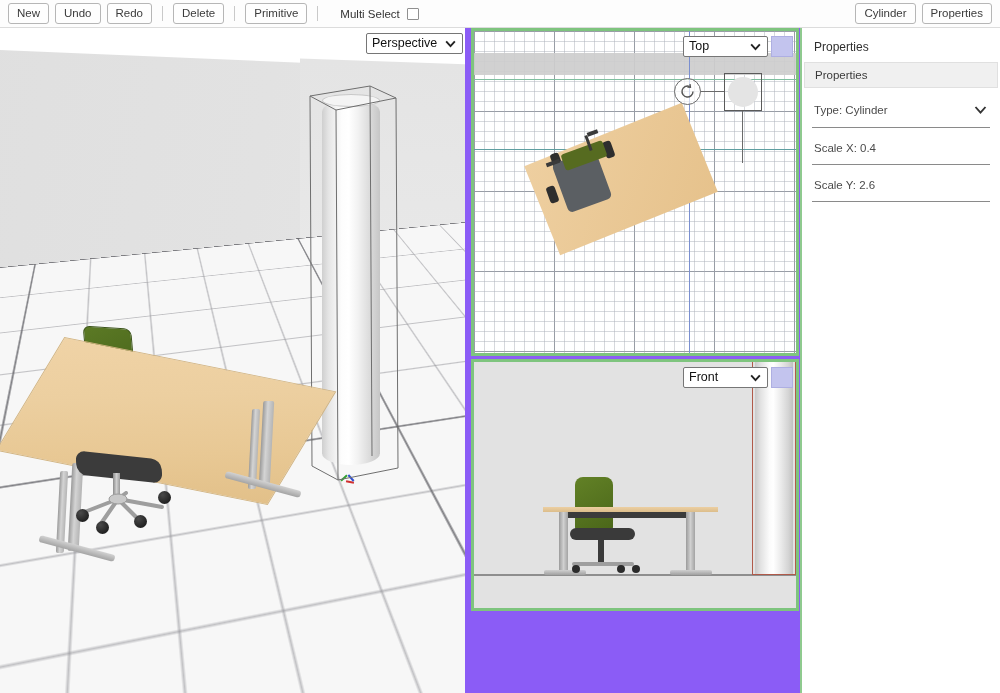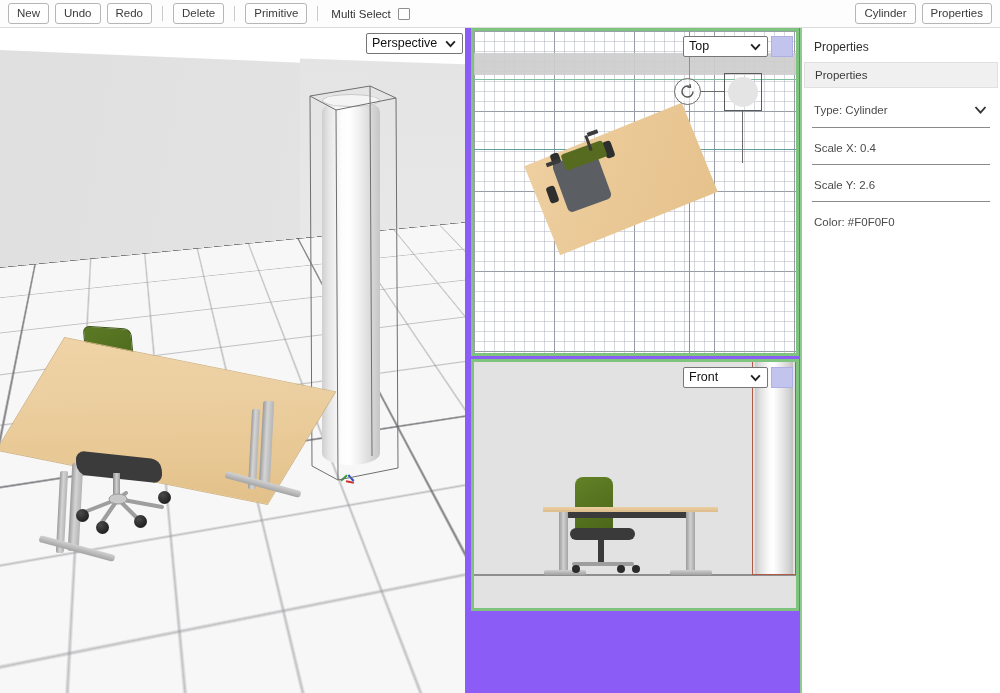--- a/index.html
+++ b/index.html
@@ -41,21 +41,21 @@
     white-space: nowrap;
   }
   .tb-sep {
     width: 1px; height: 15px;
     background: #c9c9c9;
     margin: 0 4px;
   }
   .tb-check-wrap {
     display: flex; align-items: center; gap: 7px;
     font-size: 11.5px; color: #333;
-    margin-left: 3px;
+    margin-left: 12px;
   }
   .tb-check {
     width: 12px; height: 12px;
     border: 1px solid #909090;
     background: #ffffff;
     border-radius: 1px;
     cursor: pointer;
     display: inline-block;
   }
 
@@ -578,19 +578,16 @@
 
       <div class="prop-row">
         <span>Scale X: 0.4</span>
       </div>
 
       <div class="prop-row">
         <span>Scale Y: 2.6</span>
       </div>
 
 
-      <div class="prop-last">
-        <span>Color: #F0F0F0</span>
-      </div>
     </div>
 
   </div>
 </div>
 
 </body></html>

